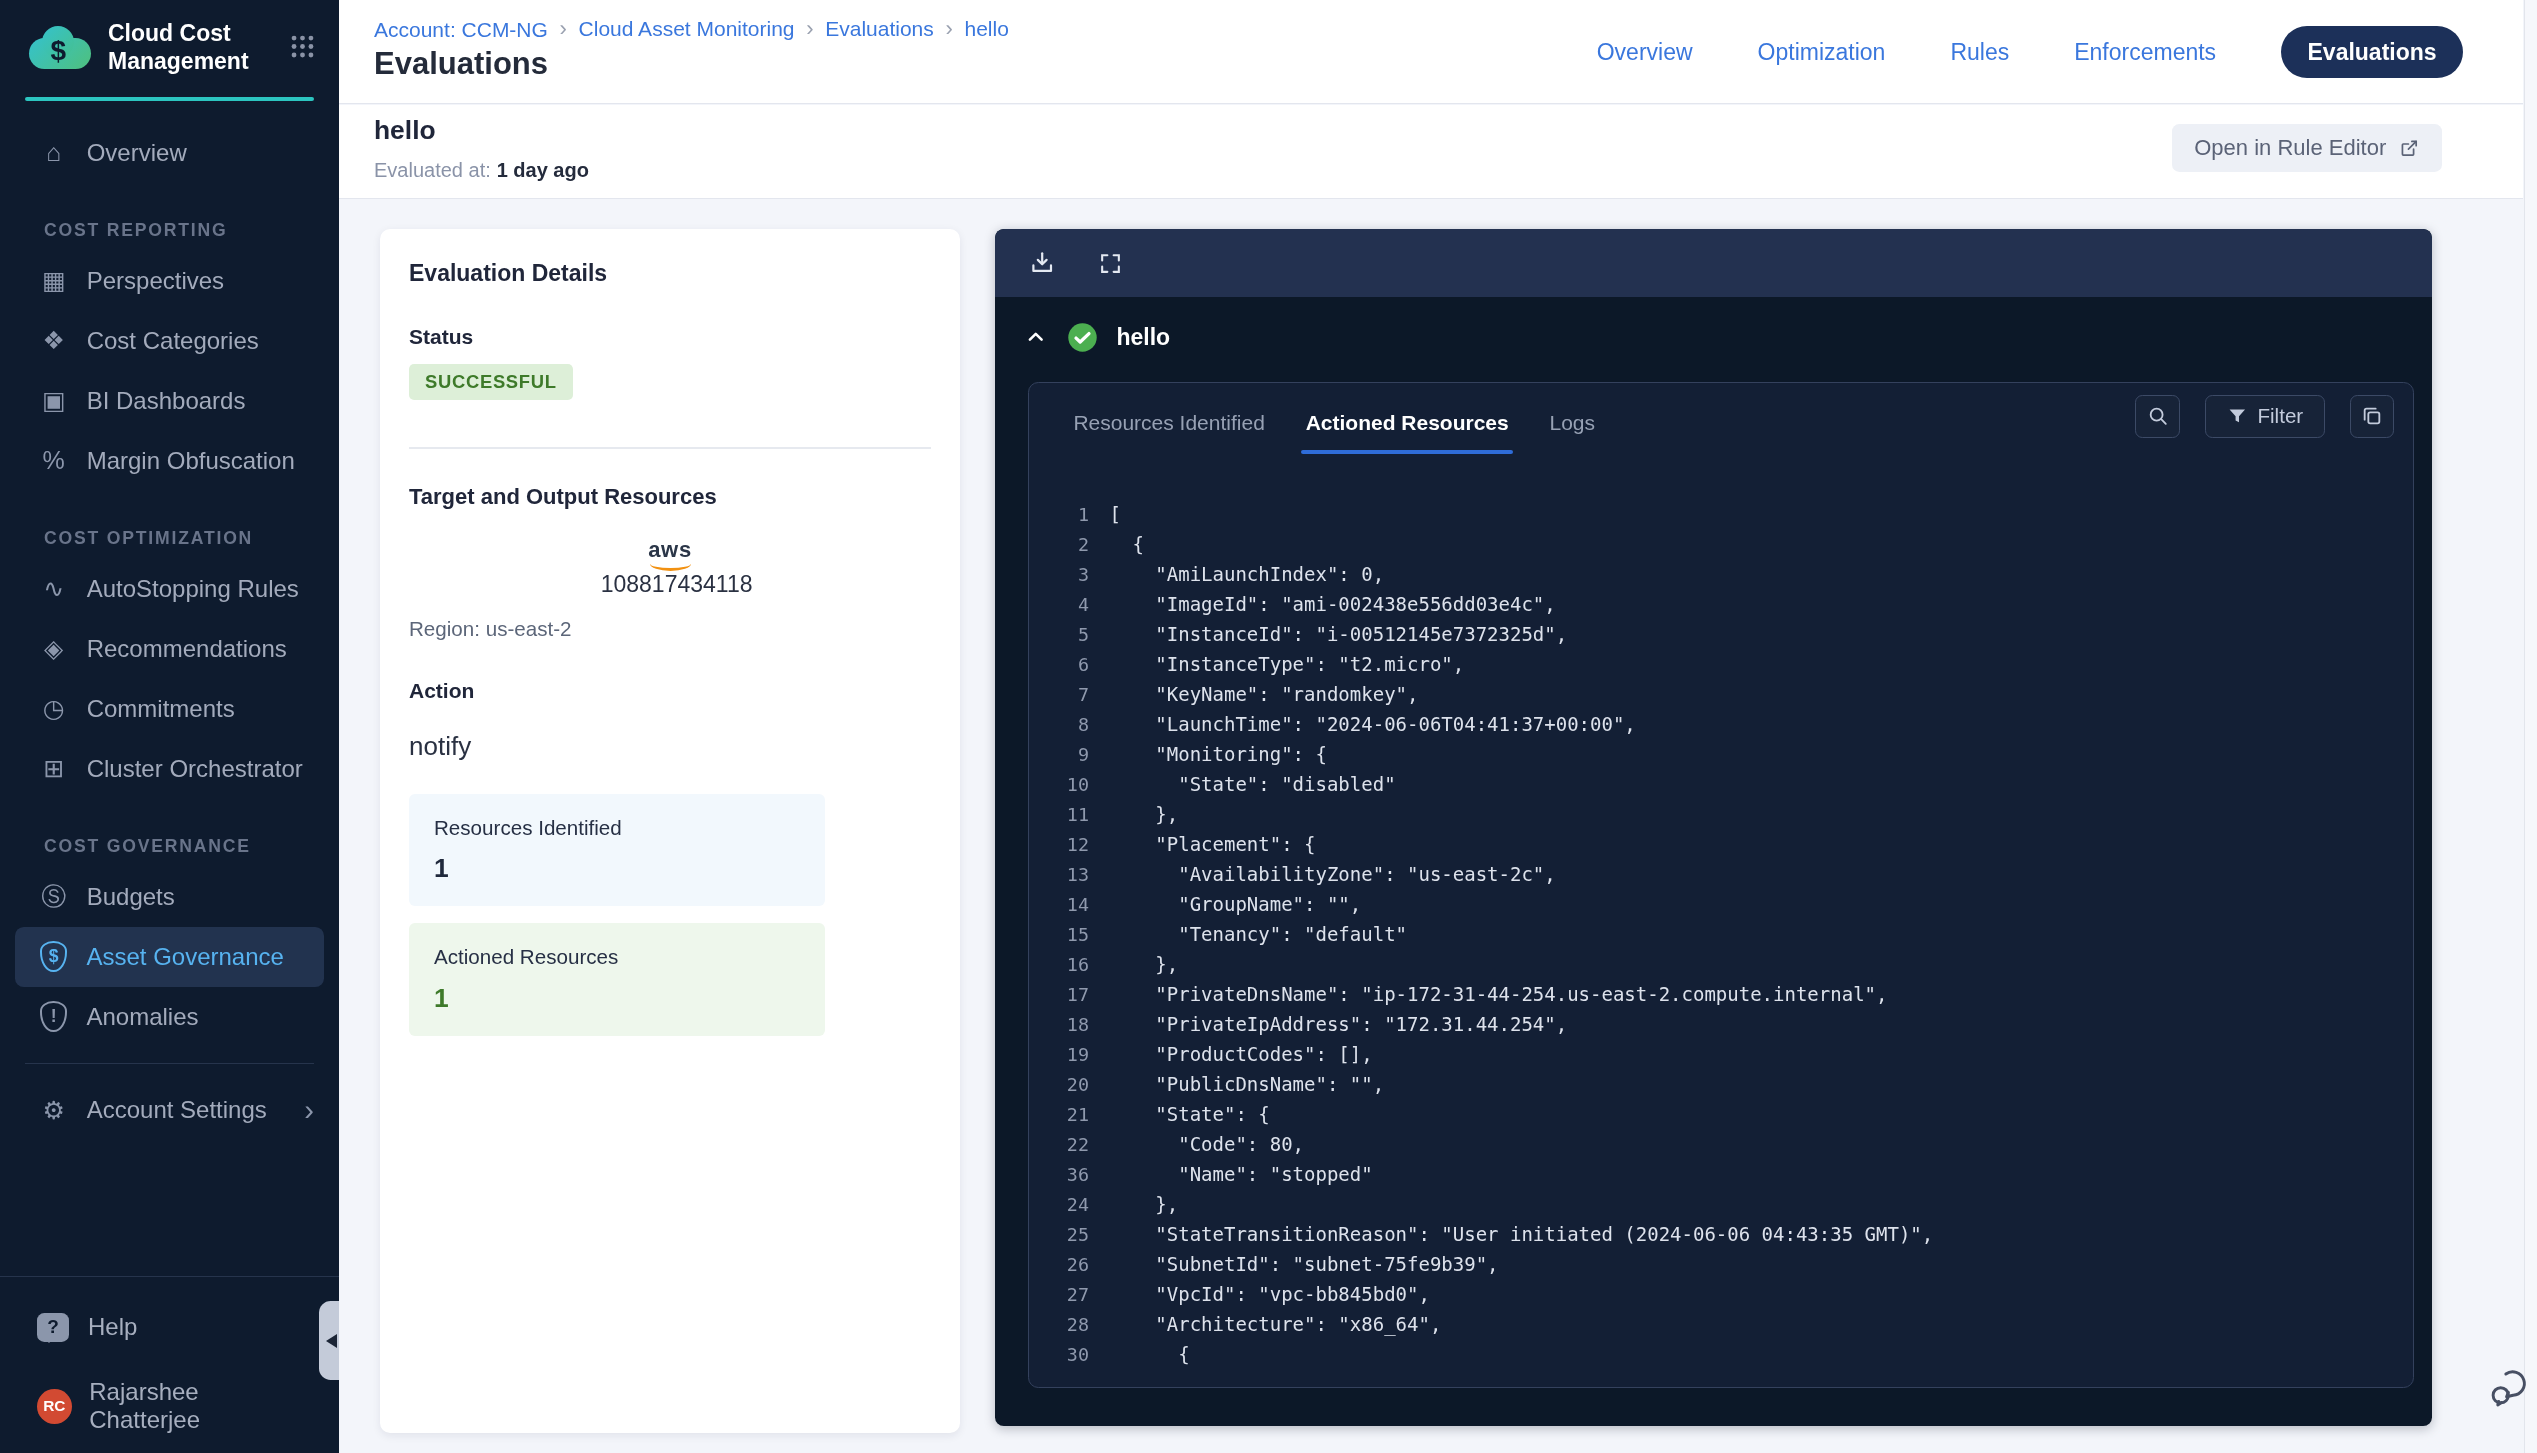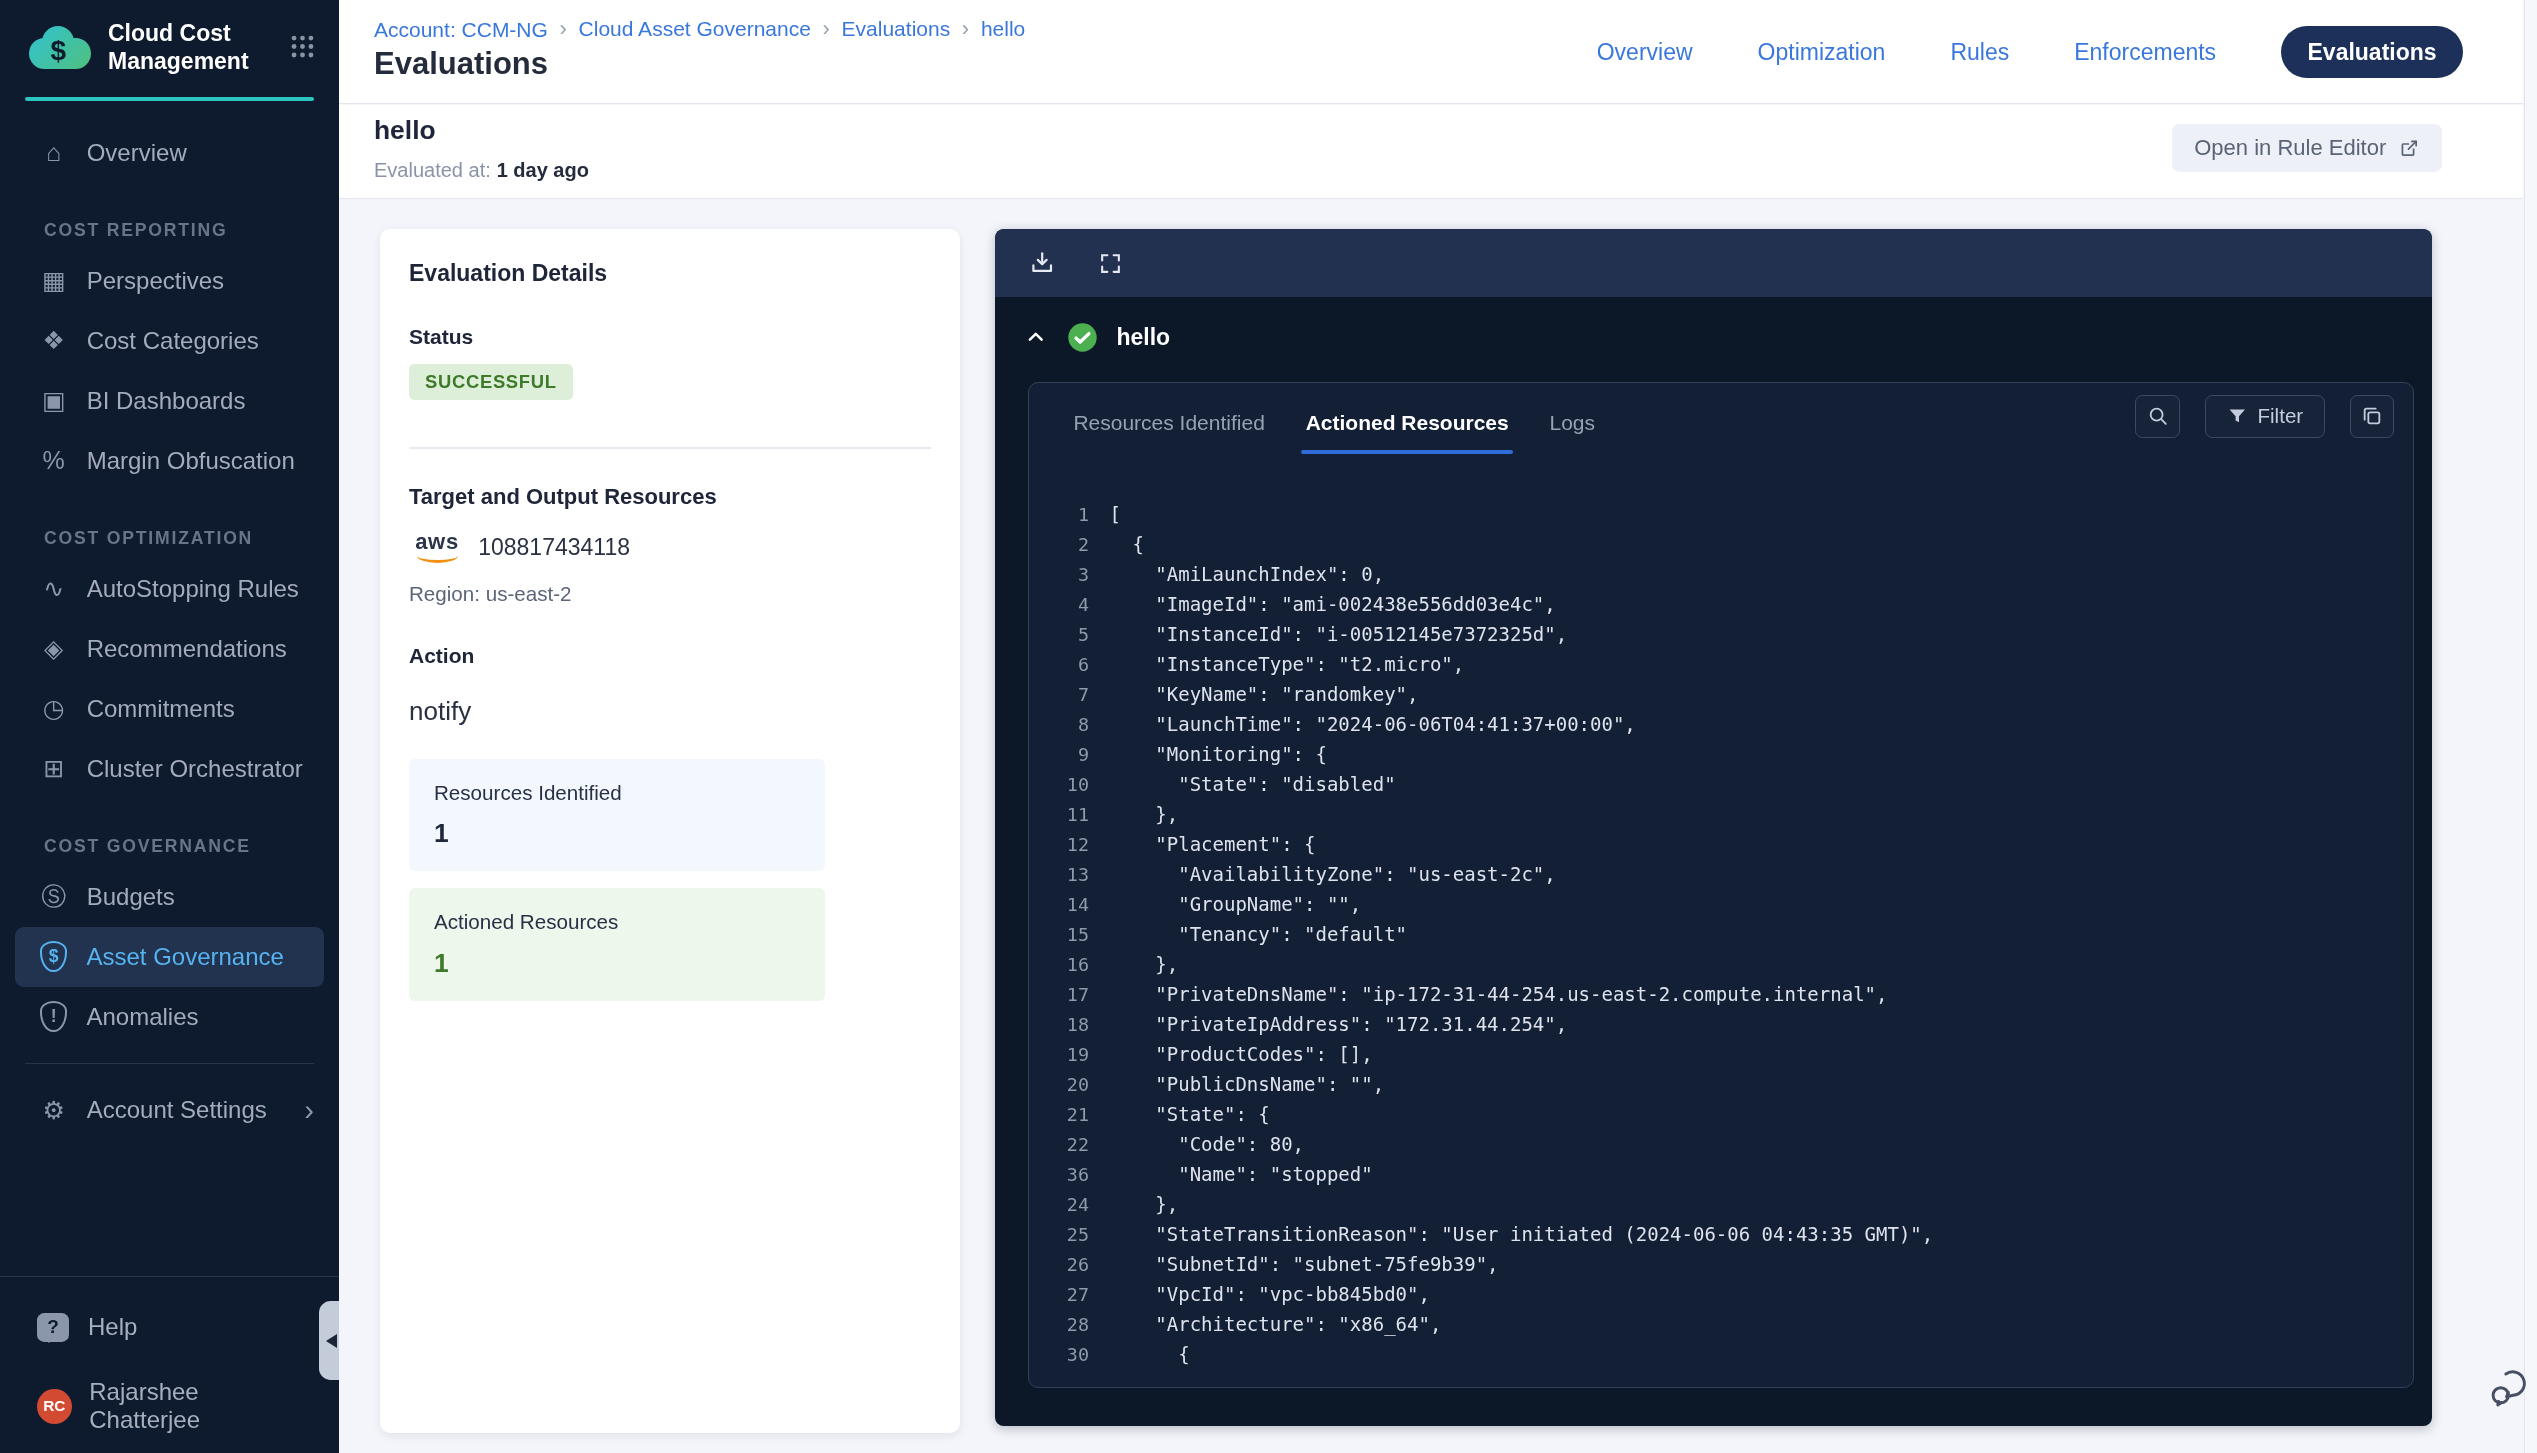--- a/index.html
+++ b/index.html
@@ -108,21 +108,21 @@
   }
   .card-title{ font-size:23px; font-weight:700; color:#20263a; }
   .field-label{ font-size:21px; font-weight:700; color:#20263a; margin-top:38px; }
   .status-badge{
     display:inline-block; margin-top:14.7px; background:var(--badge-green-bg,#ddefd8);
     color:var(--badge-green-text,#3e7a2a); font-size:18.4px; font-weight:700; letter-spacing:0.7px;
     padding:7.3px 16px; border-radius:5.1px;
   }
   .card-divider{ height:1.5px; background:#e6e9ef; margin-top:47px; }
   .section-title{ font-size:22px; font-weight:700; color:#20263a; margin-top:35px; }
-  .aws-row{ display:flex; align-items:center; margin-top:22px; }
+  .aws-row{ display:flex; align-items:center; margin-top:30px;flex-direction:column; }
   .aws-logo{ display:flex; flex-direction:column; align-items:center; width:56px; }
   .aws-word{ font-size:22px; font-weight:700; color:#2b3648; letter-spacing:0.7px; line-height:20.6px; }
   .aws-smile{ width:41px; height:10.3px; border-bottom:3.7px solid #f29111;
     border-radius:0 0 70% 70% / 0 0 100% 100%; }
   .aws-id{ margin-left:13.2px; font-size:23px; color:#2a3142; }
   .region-line{ font-size:20.6px; color:#5c6679; margin-top:19px; }
   .action-value{ font-size:26px; color:#2a3142; margin-top:28px; }
   .stats{ margin-top:32px; display:flex; flex-direction:column; gap:17.6px; }
   .stat-box{ width:416px; border-radius:5.9px; padding:22px 25px; }
   .stat-box.t-blue{ background:#f2f8fd; }
@@ -299,21 +299,21 @@
   <header class="main-header">
     <div class="breadcrumb">
 
         <span class="crumb">
 
           <a class="crumb-link">Account: CCM-NG</a>
         </span>
 
         <span class="crumb">
           <span class="crumb-sep">›</span>
-          <a class="crumb-link">Cloud Asset Governance</a>
+          <a class="crumb-link">Cloud Asset Monitoring</a>
         </span>
 
         <span class="crumb">
           <span class="crumb-sep">›</span>
           <a class="crumb-link">Evaluations</a>
         </span>
 
         <span class="crumb">
           <span class="crumb-sep">›</span>
           <a class="crumb-link">hello</a>

